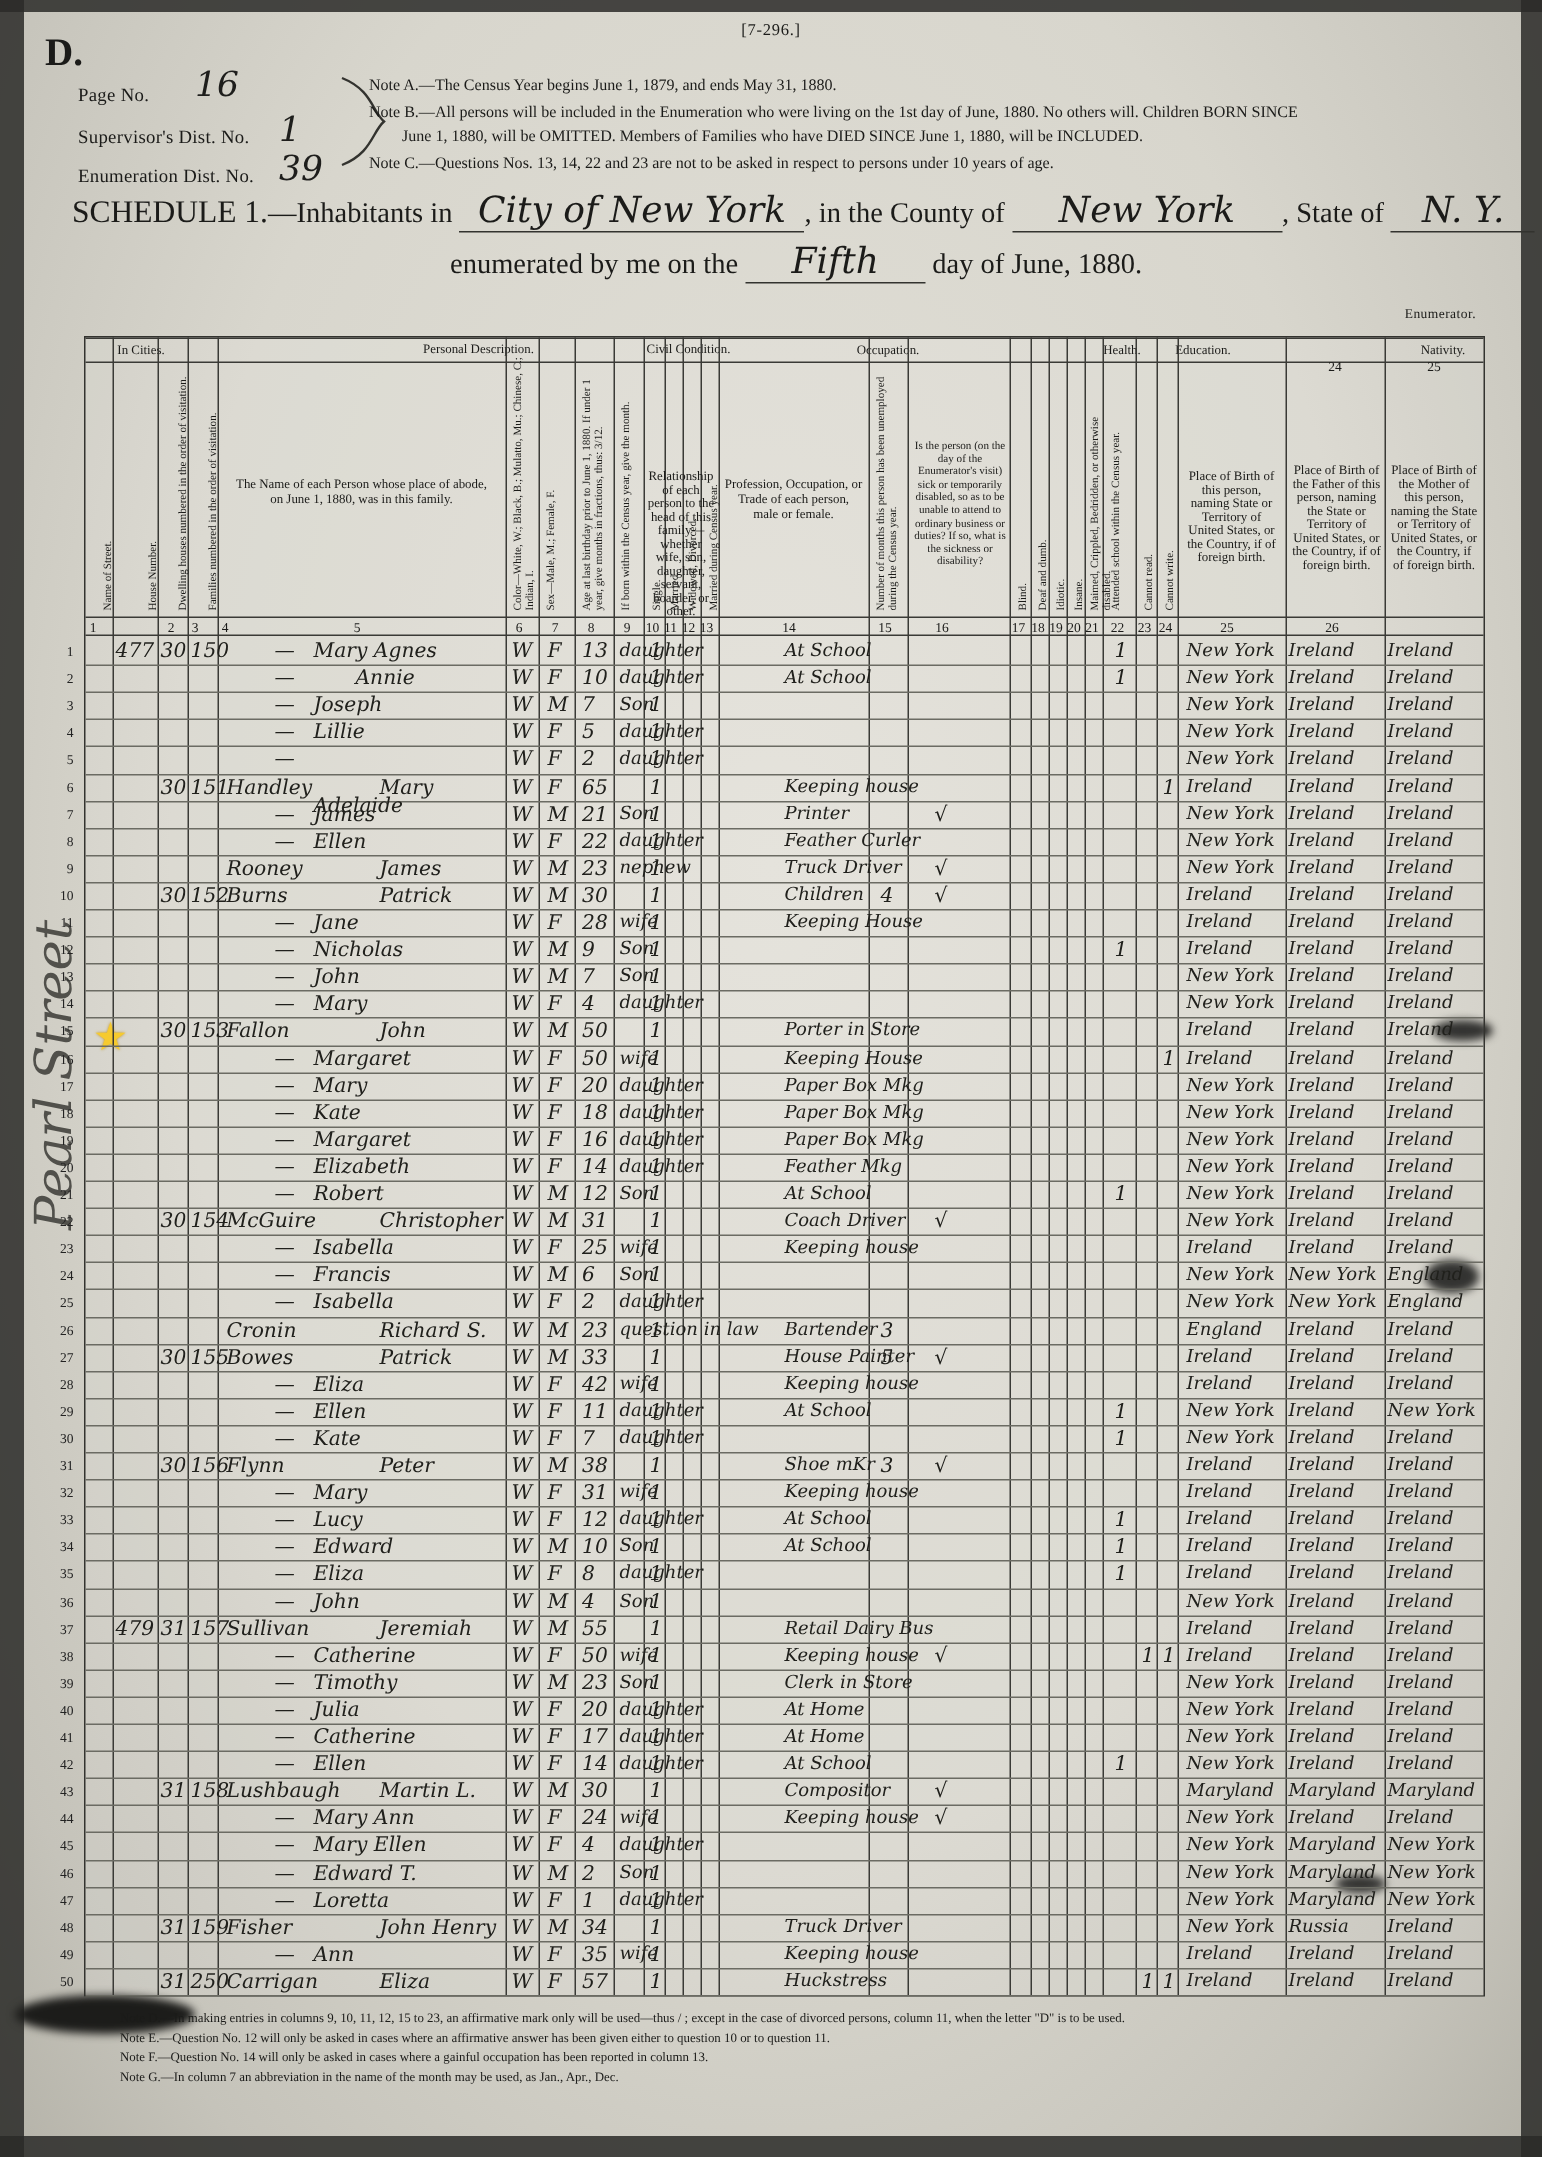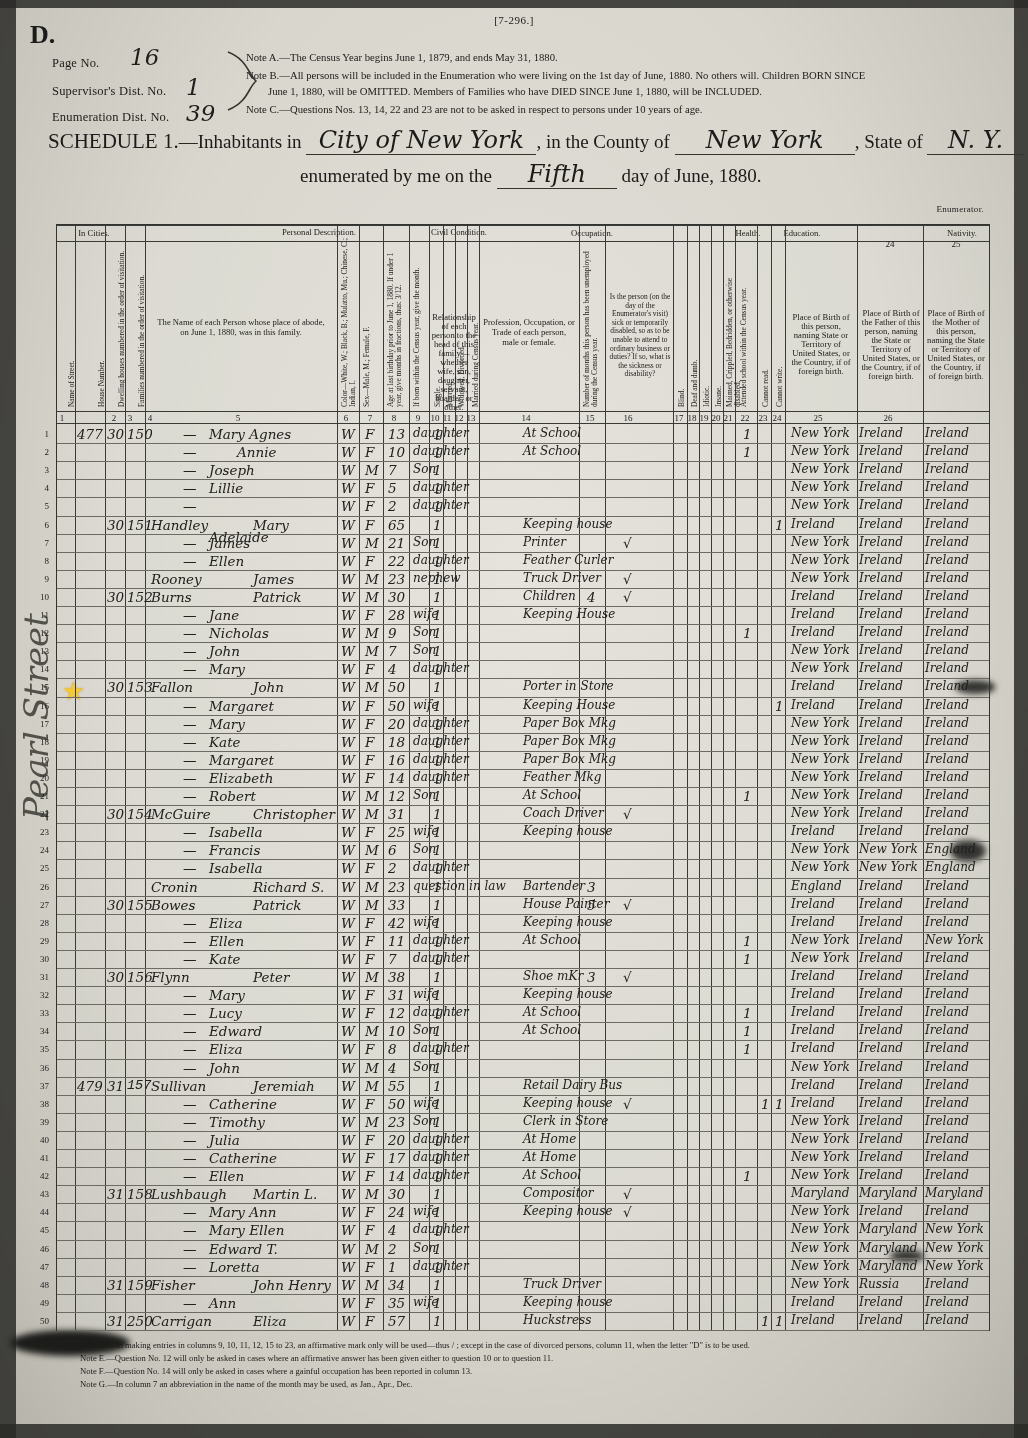--- a/index.html
+++ b/index.html
@@ -711,21 +711,21 @@
         <div class="cell" style="left: 308px; top: 834.5px;">M</div>
         <div class="cell" style="left: 331px; top: 834.5px;">4</div>
         <div class="cell sm" style="left: 356px; top: 834.5px;">Son</div>
         <div class="cell" style="left: 376px; top: 834.5px;">1</div>
         <div class="cell sm" style="left: 734px; top: 834.5px;">New York</div>
         <div class="cell sm" style="left: 802px; top: 834.5px;">Ireland</div>
         <div class="cell sm" style="left: 868px; top: 834.5px;">Ireland</div>
         <div class="rown print" style="left: -22px; top: 855.6px;">37</div>
         <div class="cell" style="left: 20px; top: 852.6px;">479</div>
         <div class="cell" style="left: 50px; top: 852.6px;">31</div>
-        <div class="cell" style="left: 70px; top: 852.6px; font-family: Liberation Mono, monospace;">157</div>
+        <div class="cell" style="left: 70px; top: 852.6px;">157</div>
         <div class="cell" style="left: 94px; top: 852.6px;">Sullivan</div>
         <div class="cell" style="left: 196px; top: 852.6px;">Jeremiah</div>
         <div class="cell" style="left: 284px; top: 852.6px;">W</div>
         <div class="cell" style="left: 308px; top: 852.6px;">M</div>
         <div class="cell" style="left: 331px; top: 852.6px;">55</div>
         <div class="cell" style="left: 376px; top: 852.6px;">1</div>
         <div class="cell sm" style="left: 466px; top: 852.6px;">Retail Dairy Bus</div>
         <div class="cell sm" style="left: 734px; top: 852.6px;">Ireland</div>
         <div class="cell sm" style="left: 802px; top: 852.6px;">Ireland</div>
         <div class="cell sm" style="left: 868px; top: 852.6px;">Ireland</div>

